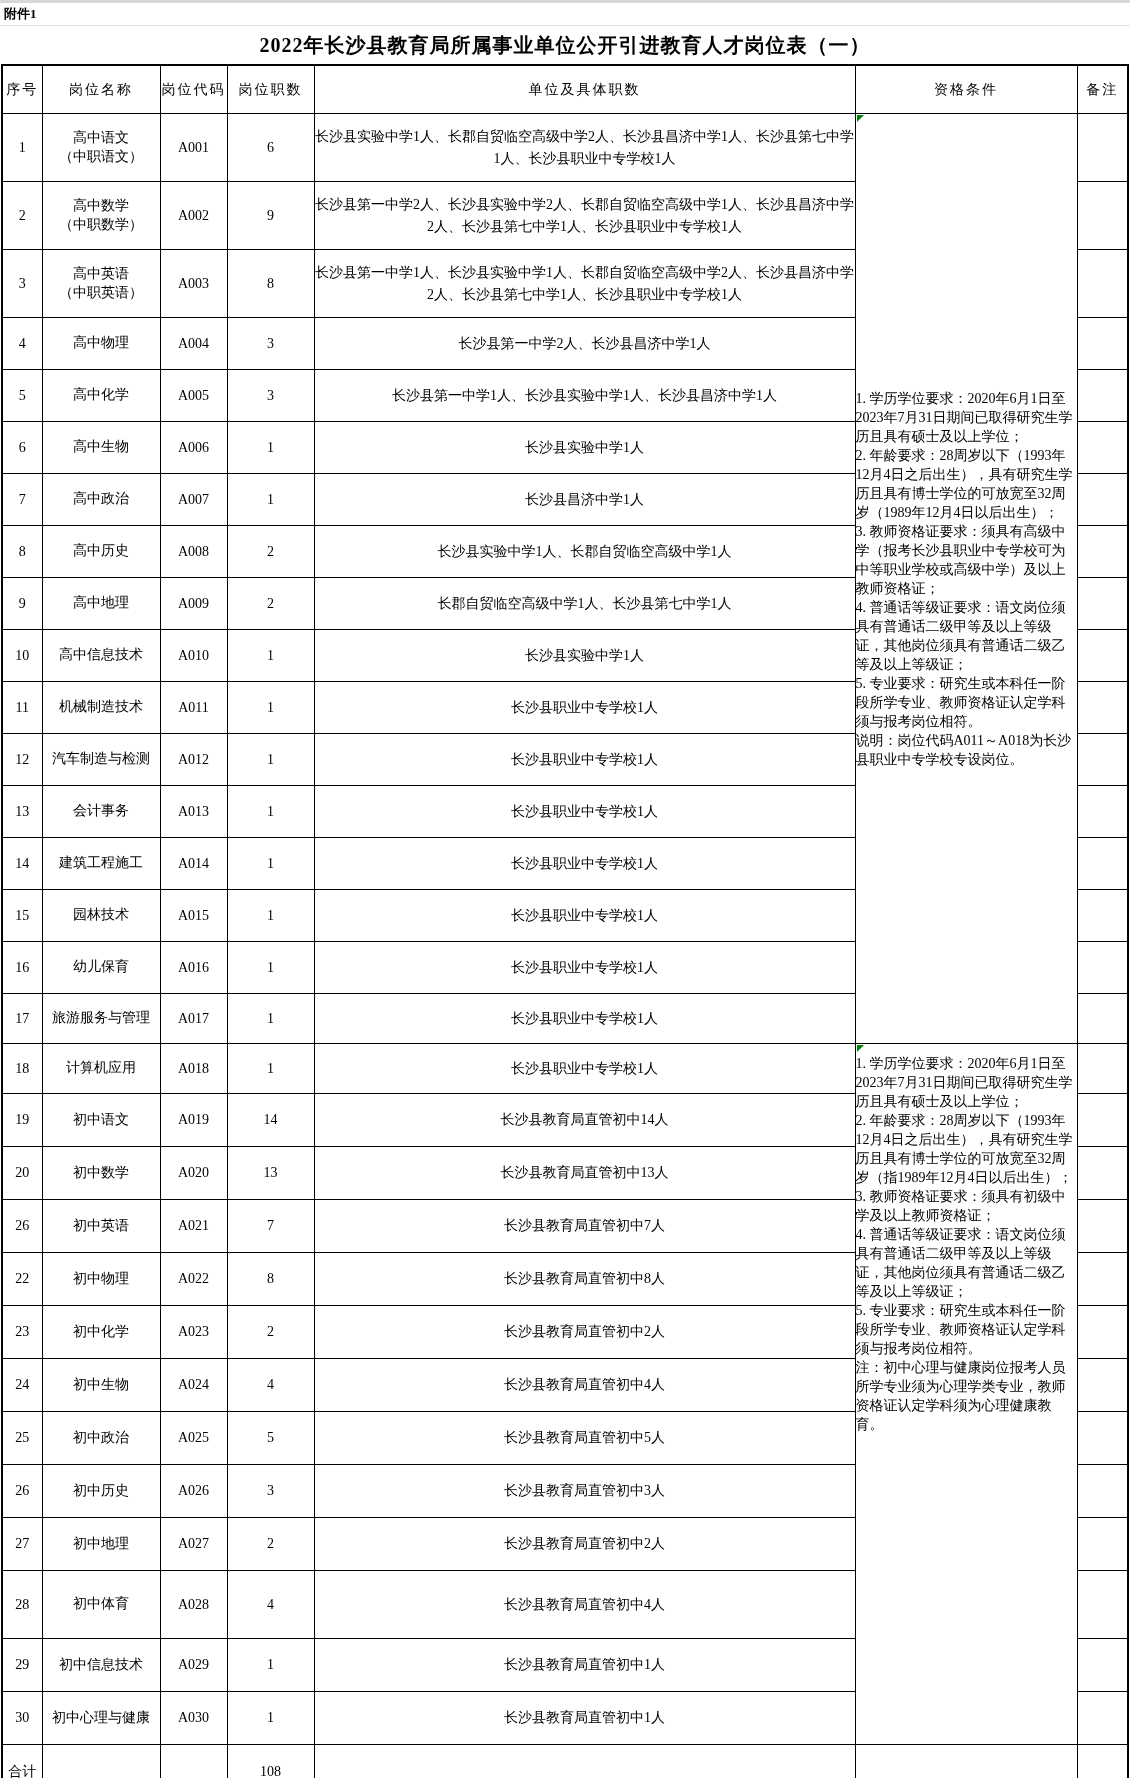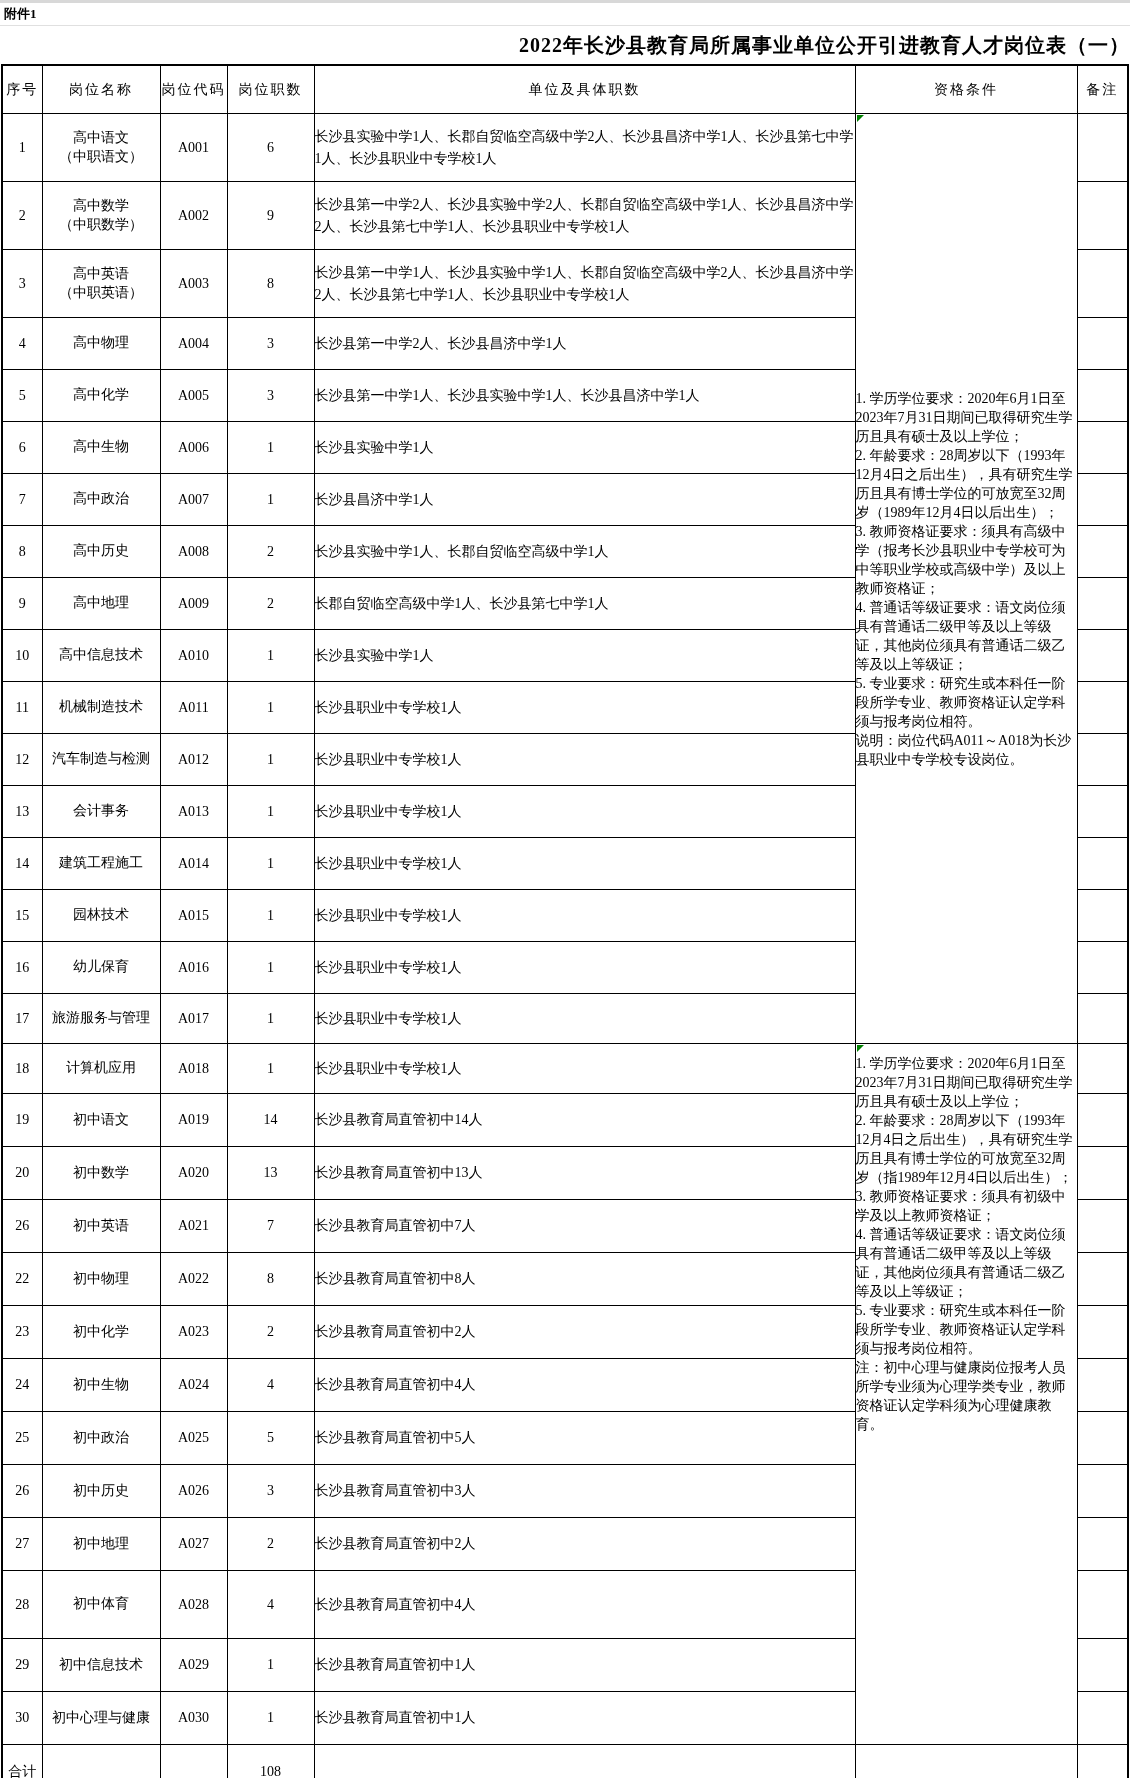--- a/index.html
+++ b/index.html
@@ -7,39 +7,39 @@
     width:1130px;height:1778px;background:#ffffff;position:relative;
     font-family:"Liberation Serif","DejaVu Serif",serif;color:#000;
     overflow:hidden;
   }
   .top-strip{height:3px;background:#d8d8d8;}
   .attach-row{
     height:22px;line-height:22px;padding-left:4px;
     font-size:13px;font-weight:bold;border-bottom:1px solid #e0e0e0;
   }
   .title-row{
-    height:38px;line-height:38px;text-align:right;
+    height:38px;line-height:38px;text-align:center;
     font-size:20px;font-weight:bold;letter-spacing:1px;
   }
   table.main{
     border-collapse:collapse;table-layout:fixed;
     width:1128px;margin-left:1px;
     border:2px solid #000;
   }
   table.main td,table.main th{
     border:1px solid #000;
     font-size:14px;font-weight:normal;
     padding:0;vertical-align:middle;
     overflow:hidden;
   }
   th.hdr{height:47px;letter-spacing:2px;}
   td.c{text-align:center;}
   td.name{text-align:center;white-space:pre-line;line-height:19px;font-family:Liberation Mono, monospace;}
   td.units{
-    text-align:left;padding:2px 4px 2px 5px;line-height:22px;
+    text-align:center;padding:2px 4px 2px 5px;line-height:22px;
   }
   td.qual{
     position:relative;text-align:left;vertical-align:middle;
     padding:2px 4px 2px 6px;line-height:19px;font-size:13.5px;
     white-space:pre-line;
   }
   td.qual.top{vertical-align:top;padding-top:10px;}
   .green-tri{
     position:absolute;top:1px;left:1px;width:0;height:0;
     border-top:7px solid #008000;border-right:7px solid transparent;

